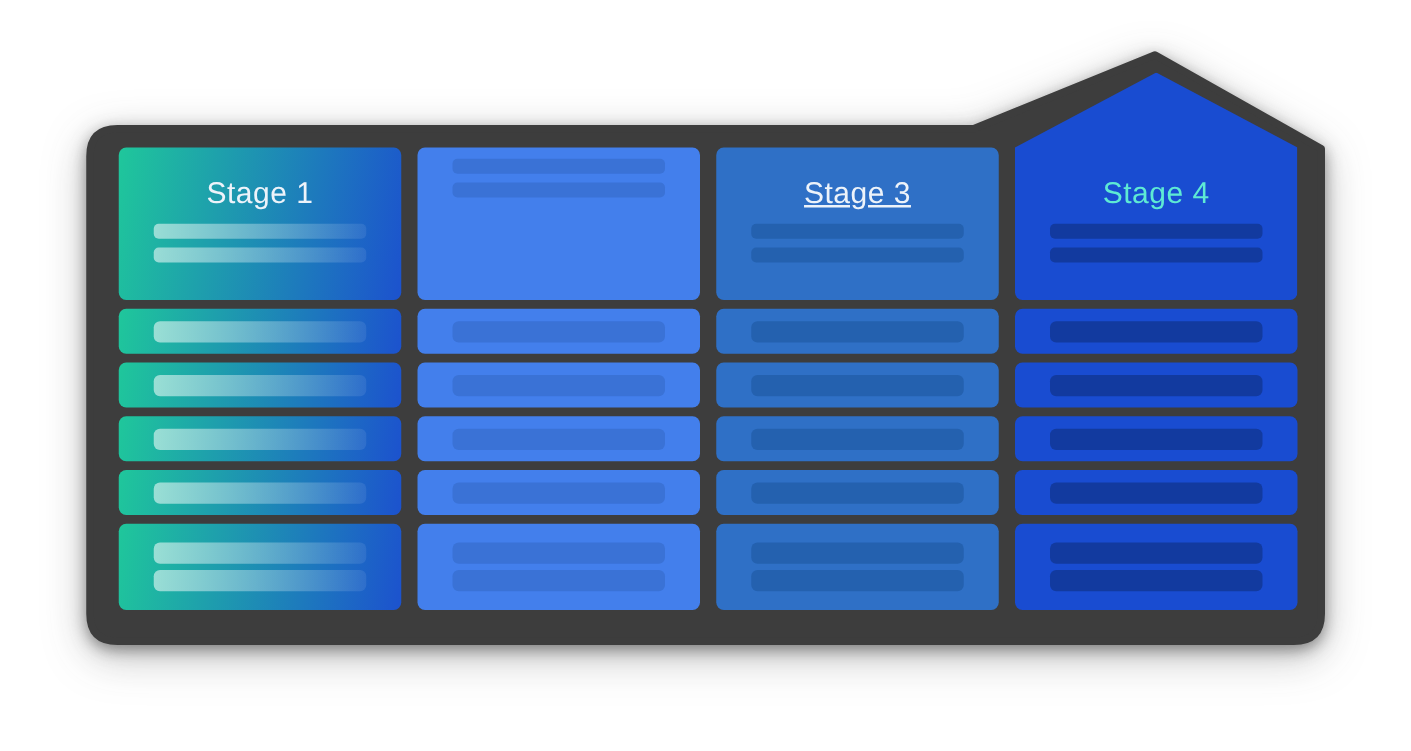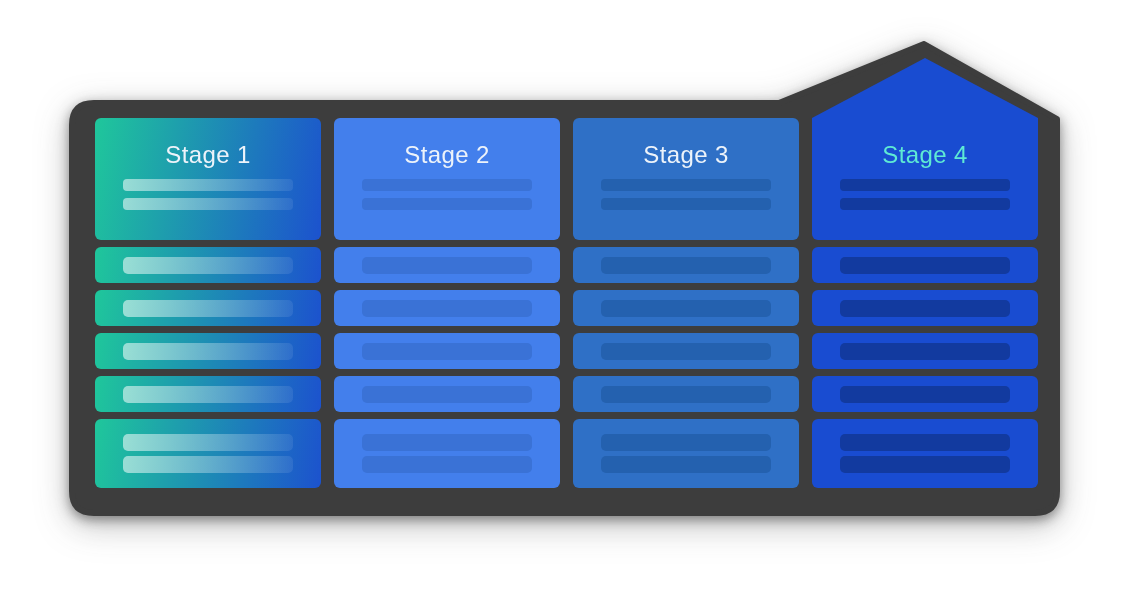--- a/index.html
+++ b/index.html
@@ -63,21 +63,20 @@
         <div class="bar rbar" style="background: linear-gradient(90deg, rgba(255, 255, 255, 0.55), rgba(255, 255, 255, 0.08));"></div>
       </div>
       <div class="card row" style="background: linear-gradient(100deg, rgb(31, 199, 155), rgb(28, 82, 206));">
         <div class="bar rbar" style="background: linear-gradient(90deg, rgba(255, 255, 255, 0.55), rgba(255, 255, 255, 0.08));"></div>
       </div>
       <div class="card footer" style="background: linear-gradient(100deg, rgb(31, 199, 155), rgb(28, 82, 206));">
         <div class="bar rbar" style="background: linear-gradient(90deg, rgba(255, 255, 255, 0.55), rgba(255, 255, 255, 0.08));"></div>
         <div class="bar rbar" style="background: linear-gradient(90deg, rgba(255, 255, 255, 0.55), rgba(255, 255, 255, 0.08));"></div>
       </div>
       <div class="card header" style="background: rgb(67, 127, 236);">
-        <div class="title" style="color: rgb(237, 243, 250);">Stage 2</div>
         <div class="hbars">
           <div class="bar hbar" style="background: rgb(58, 114, 214);"></div>
           <div class="bar hbar" style="background: rgb(58, 114, 214);"></div>
         </div>
       </div>
       <div class="card row" style="background: rgb(67, 127, 236);">
         <div class="bar rbar" style="background: rgb(58, 114, 214);"></div>
       </div>
       <div class="card row" style="background: rgb(67, 127, 236);">
         <div class="bar rbar" style="background: rgb(58, 114, 214);"></div>
@@ -86,21 +85,21 @@
         <div class="bar rbar" style="background: rgb(58, 114, 214);"></div>
       </div>
       <div class="card row" style="background: rgb(67, 127, 236);">
         <div class="bar rbar" style="background: rgb(58, 114, 214);"></div>
       </div>
       <div class="card footer" style="background: rgb(67, 127, 236);">
         <div class="bar rbar" style="background: rgb(58, 114, 214);"></div>
         <div class="bar rbar" style="background: rgb(58, 114, 214);"></div>
       </div>
       <div class="card header" style="background: rgb(47, 112, 198);">
-        <div class="title" style="color: rgb(237, 243, 250);">Stage 3</div>
+        <div class="title" style="color: rgb(237, 243, 250); text-decoration: underline;">Stage 3</div>
         <div class="hbars">
           <div class="bar hbar" style="background: rgb(36, 97, 175);"></div>
           <div class="bar hbar" style="background: rgb(36, 97, 175);"></div>
         </div>
       </div>
       <div class="card row" style="background: rgb(47, 112, 198);">
         <div class="bar rbar" style="background: rgb(36, 97, 175);"></div>
       </div>
       <div class="card row" style="background: rgb(47, 112, 198);">
         <div class="bar rbar" style="background: rgb(36, 97, 175);"></div>

